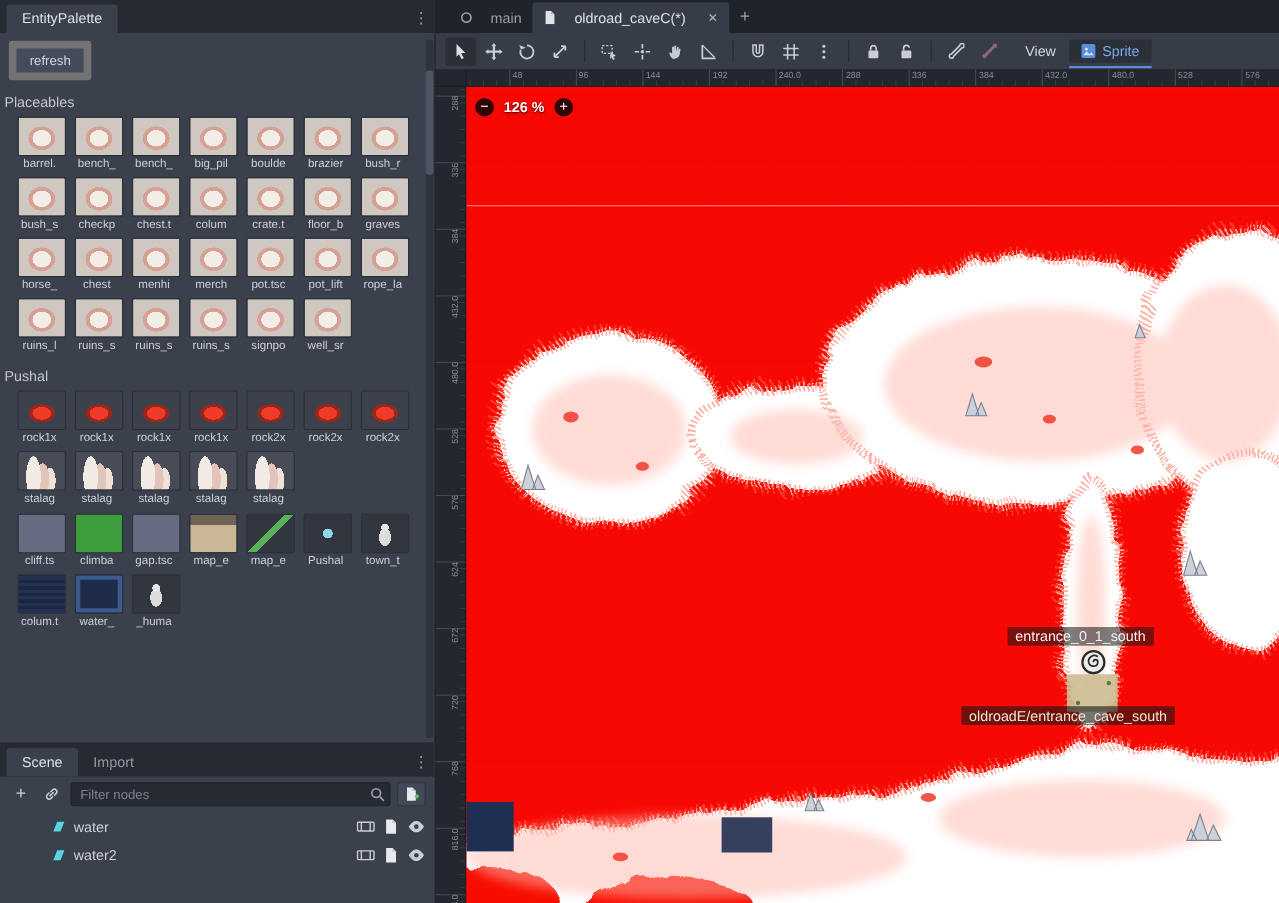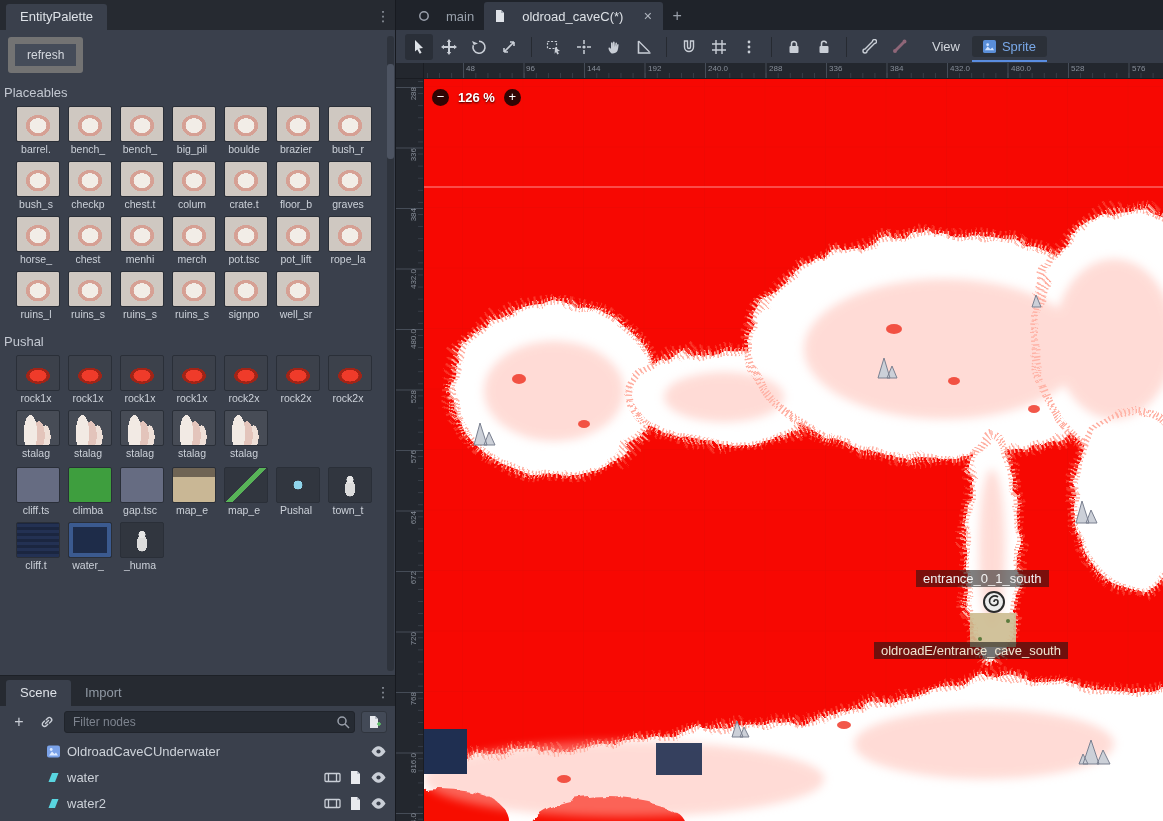--- a/index.html
+++ b/index.html
@@ -310,21 +310,21 @@
             <div class="pitem">
               <div class="thumb t-darkicon"></div>
               <div class="plabel">Pushal</div>
             </div>
             <div class="pitem">
               <div class="thumb t-figure"></div>
               <div class="plabel">town_t</div>
             </div>
             <div class="pitem">
               <div class="thumb t-navy"></div>
-              <div class="plabel">cliff.t</div>
+              <div class="plabel">colum.t</div>
             </div>
             <div class="pitem">
               <div class="thumb t-navy2"></div>
               <div class="plabel">water_</div>
             </div>
             <div class="pitem">
               <div class="thumb t-figure"></div>
               <div class="plabel">_huma</div>
             </div>
           </div>
@@ -357,33 +357,20 @@
         </div>
         <div class="script-add">
           <svg viewBox="0 0 14 14">
               <path d="M3 1h5l3 3v9H3z" fill="#e8eaee"></path>
               <path d="M8 1v3h3" fill="#b9bec8"></path>
               <path d="M10 9h4M12 7v4" stroke="#5fc26a" stroke-width="1.6"></path>
             </svg>
         </div>
       </div>
       <div id="scene-tree">
-          <div class="tree-row">
-            <span class="node-icon"><svg viewBox="0 0 15 15">
-                <rect x="1" y="1.5" width="13" height="12" rx="2" fill="#7aa2e8"></rect>
-                <circle cx="5.2" cy="5.5" r="1.4" fill="#dceaff"></circle>
-                <path d="M3 11.5l3-4 2.5 2.5 1.5-1.5 2 3z" fill="#dceaff"></path>
-              </svg></span>
-            <span class="node-name">OldroadCaveCUnderwater</span>
-            <span class="spacer"></span>
-            <span class="row-btn"><svg viewBox="0 0 17 13">
-                <path d="M1.5 6.5C4.2 2.3 6.6 1.3 8.5 1.3s4.3 1 7 5.2c-2.7 4.2-5.1 5.2-7 5.2s-4.3-1-7-5.2z" fill="#c9ced6"></path>
-                <circle cx="8.5" cy="6.5" r="2.1" fill="#3a404c"></circle>
-              </svg></span>
-          </div>
           <div class="tree-row">
             <span class="node-icon"><svg viewBox="0 0 15 15">
                 <path d="M2.5 12L6 3h6.5L9 12z" fill="#59d5e0"></path>
               </svg></span>
             <span class="node-name">water</span>
             <span class="spacer"></span>
             <span class="row-btn"><svg viewBox="0 0 17 15">
                 <rect x="1" y="3.5" width="15" height="8" rx="1" fill="none" stroke="#c9ced6" stroke-width="1.3"></rect>
                 <path d="M4.5 3.5v8M12.5 3.5v8" stroke="#c9ced6" stroke-width="1.3"></path>
               </svg></span>

